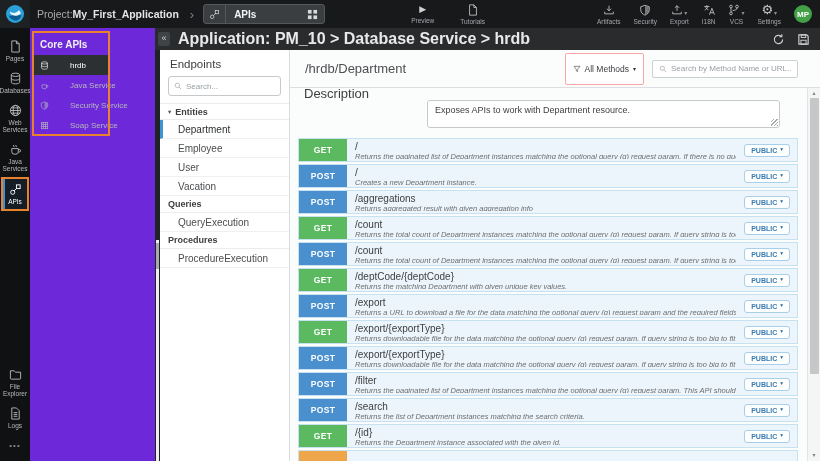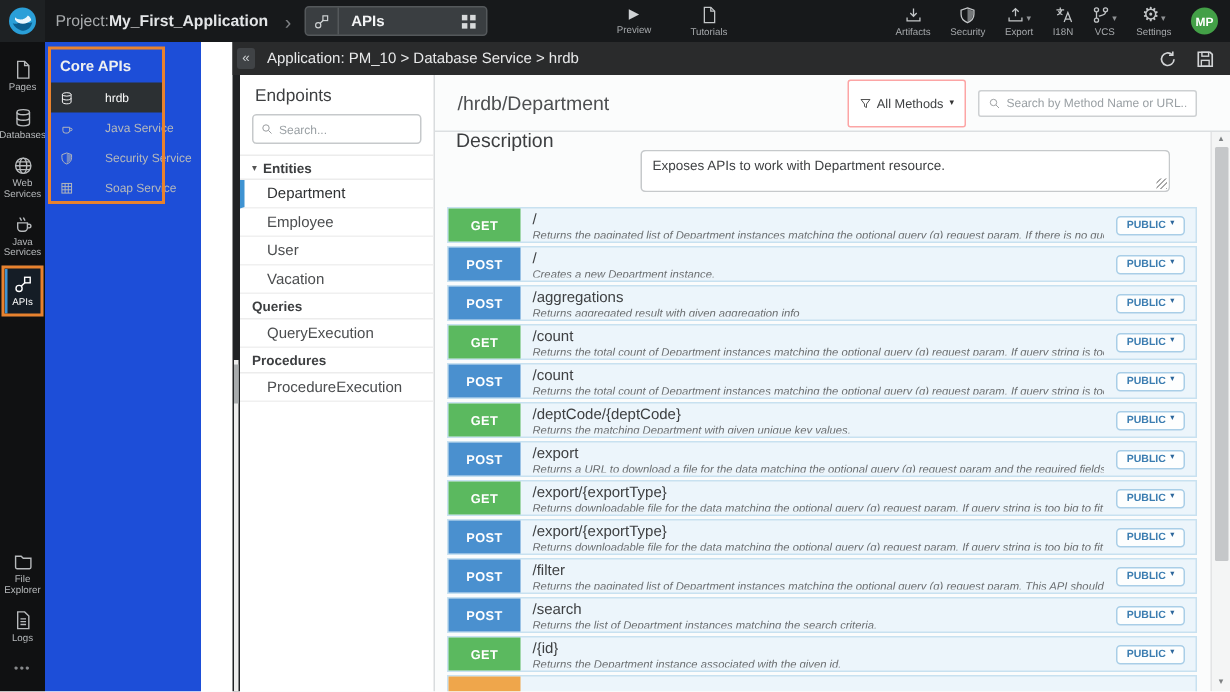--- a/index.html
+++ b/index.html
@@ -29,37 +29,37 @@
 
   
   .sidebar{position:absolute;left:0;top:28px;width:30px;height:433px;background:#101112;display:flex;flex-direction:column;align-items:center;padding-top:7px}
   .sb-item{width:30px;display:flex;flex-direction:column;align-items:center;gap:2px;color:#b7babc;padding:5px 0;font-size:6.5px;line-height:7px;text-align:center}
   .sb-item svg{width:13px;height:13px}
   .sb-item.selected{width:28px;border:2px solid var(--annotation,#e8822e);background:#151d26;color:#fff;padding:4px 0;box-shadow:inset 2px 0 0 var(--selected-blue,#3f93d2)}
   .sb-bottom{margin-top:auto;display:flex;flex-direction:column;align-items:center;padding-bottom:4px}
   .sb-more{color:#87898b;font-size:8px;letter-spacing:1px;padding:7px 0}
 
   
-  .coreapis{position:absolute;left:30px;top:28px;width:104px;height:433px;background:#1d4ed8}
+  .coreapis{position:absolute;left:30px;top:28px;width:125px;height:433px;background:#6d28d9}
   .ca-list{position:absolute;left:4px;top:5px;width:74px}
   .ca-header{height:22px;display:flex;align-items:center;padding-left:6px;font-size:10px;font-weight:bold;color:#eef0f1}
   .ca-item{height:20px;display:flex;align-items:center;gap:21px;padding-left:6px;font-size:8px;color:#b6b9bb;white-space:nowrap}
   .ca-item svg{width:9px;height:9px;flex:none}
   .ca-item.selected{background:#2c3033;color:#fff}
   .ca-annotation{position:absolute;left:2px;top:3px;width:78px;height:105px;border:2px solid var(--annotation,#e8822e);pointer-events:none}
 
   
   .panel-gap{position:absolute;left:155px;top:28px;width:5px;height:433px;background:#202224}
   .gap-track{position:absolute;left:156px;top:240px;width:3px;height:221px;background:#ededed}
   .gap-thumb{position:absolute;left:156px;top:243px;width:3px;height:26px;background:#a8abad}
 
   
   .appheader{position:absolute;left:155px;top:28px;width:665px;height:22px;background:#2a2b2c;display:flex;align-items:center;color:#e8e9ea}
   .collapse-btn{width:12px;height:14px;background:#404346;border-radius:2px;color:#ced1d3;font-size:9px;line-height:13px;text-align:center;margin-left:3px;flex:none}
-  .breadcrumb{margin-left:8px;font-size:10px;font-weight:normal;white-space:nowrap}
+  .breadcrumb{margin-left:8px;font-size:16px;font-weight:bold;white-space:nowrap}
   .ah-actions{margin-left:auto;display:flex;align-items:center;gap:12px;padding-right:10px;color:#d2d4d6}
   .ah-actions svg{width:13px;height:13px}
 
   
   .endpoints{position:absolute;left:160px;top:50px;width:130px;height:411px;background:#fff;border-right:1px solid #d9dcde}
   .ep-title{padding:8px 10px 5px;font-size:11.5px;color:#3d3f41}
   .ep-search{margin:1px 8px 7px;height:20px;border:1px solid #c6c9cb;border-radius:3px;display:flex;align-items:center;padding:0 5px;gap:4px;color:#9a9da0;background:#fff}
   .ep-search svg{width:8px;height:8px;flex:none}
   .ep-search input{border:none;outline:none;width:100%;font-size:8px;color:#555;font-family:inherit;background:transparent}
   .ep-search input::placeholder{color:#9aa0a4}

